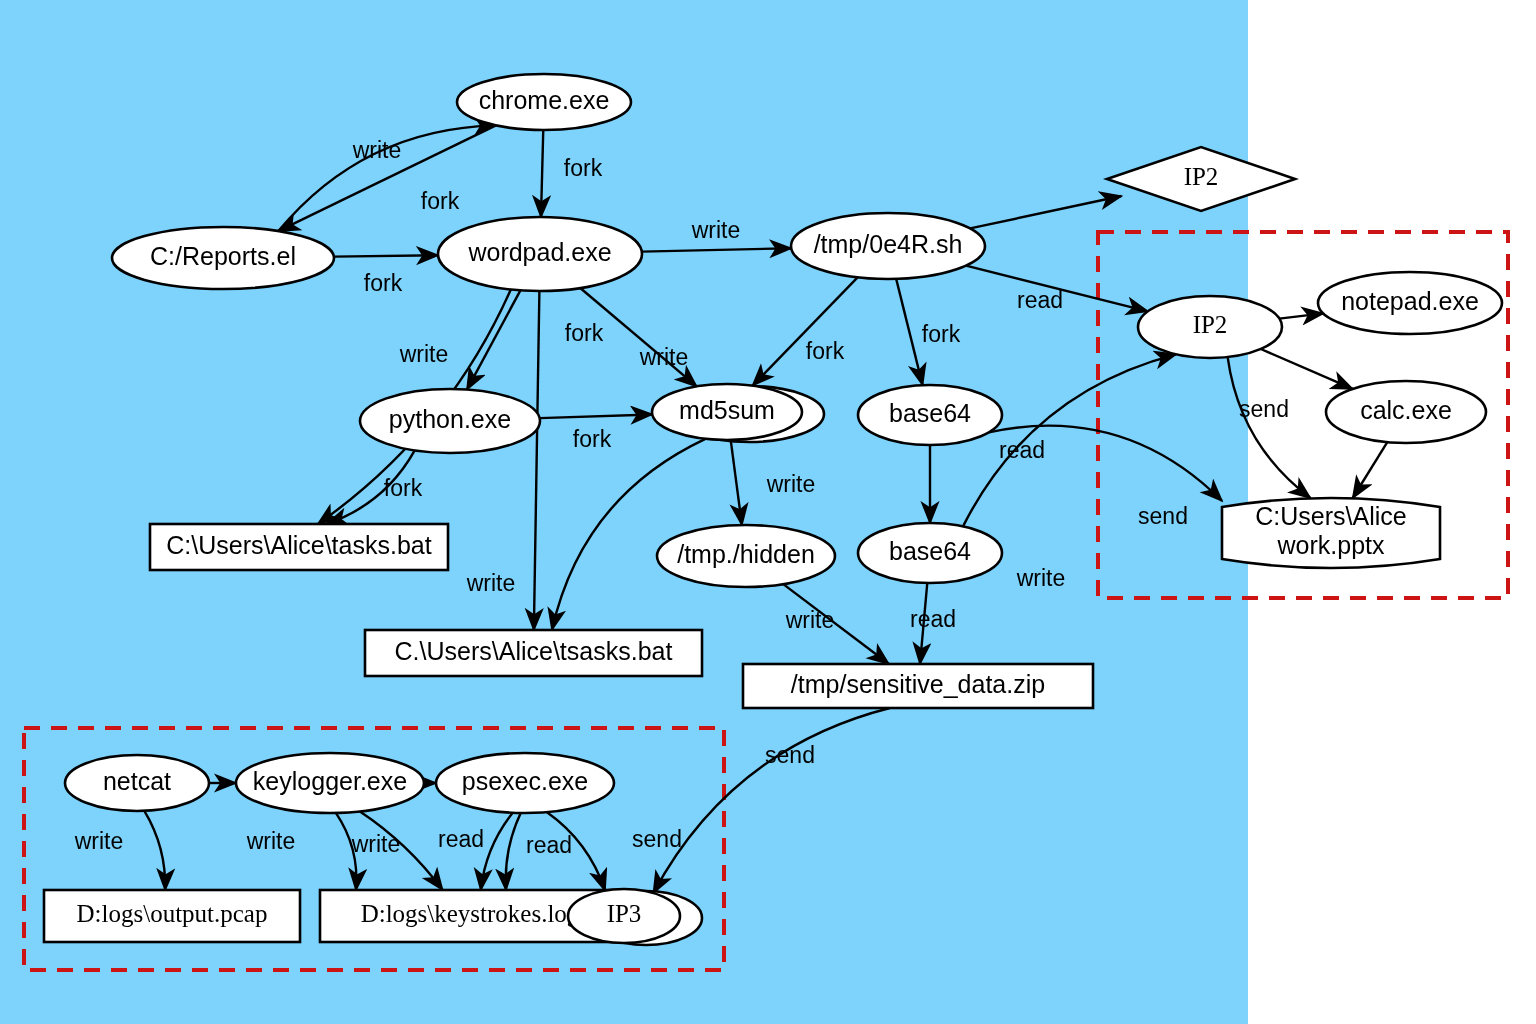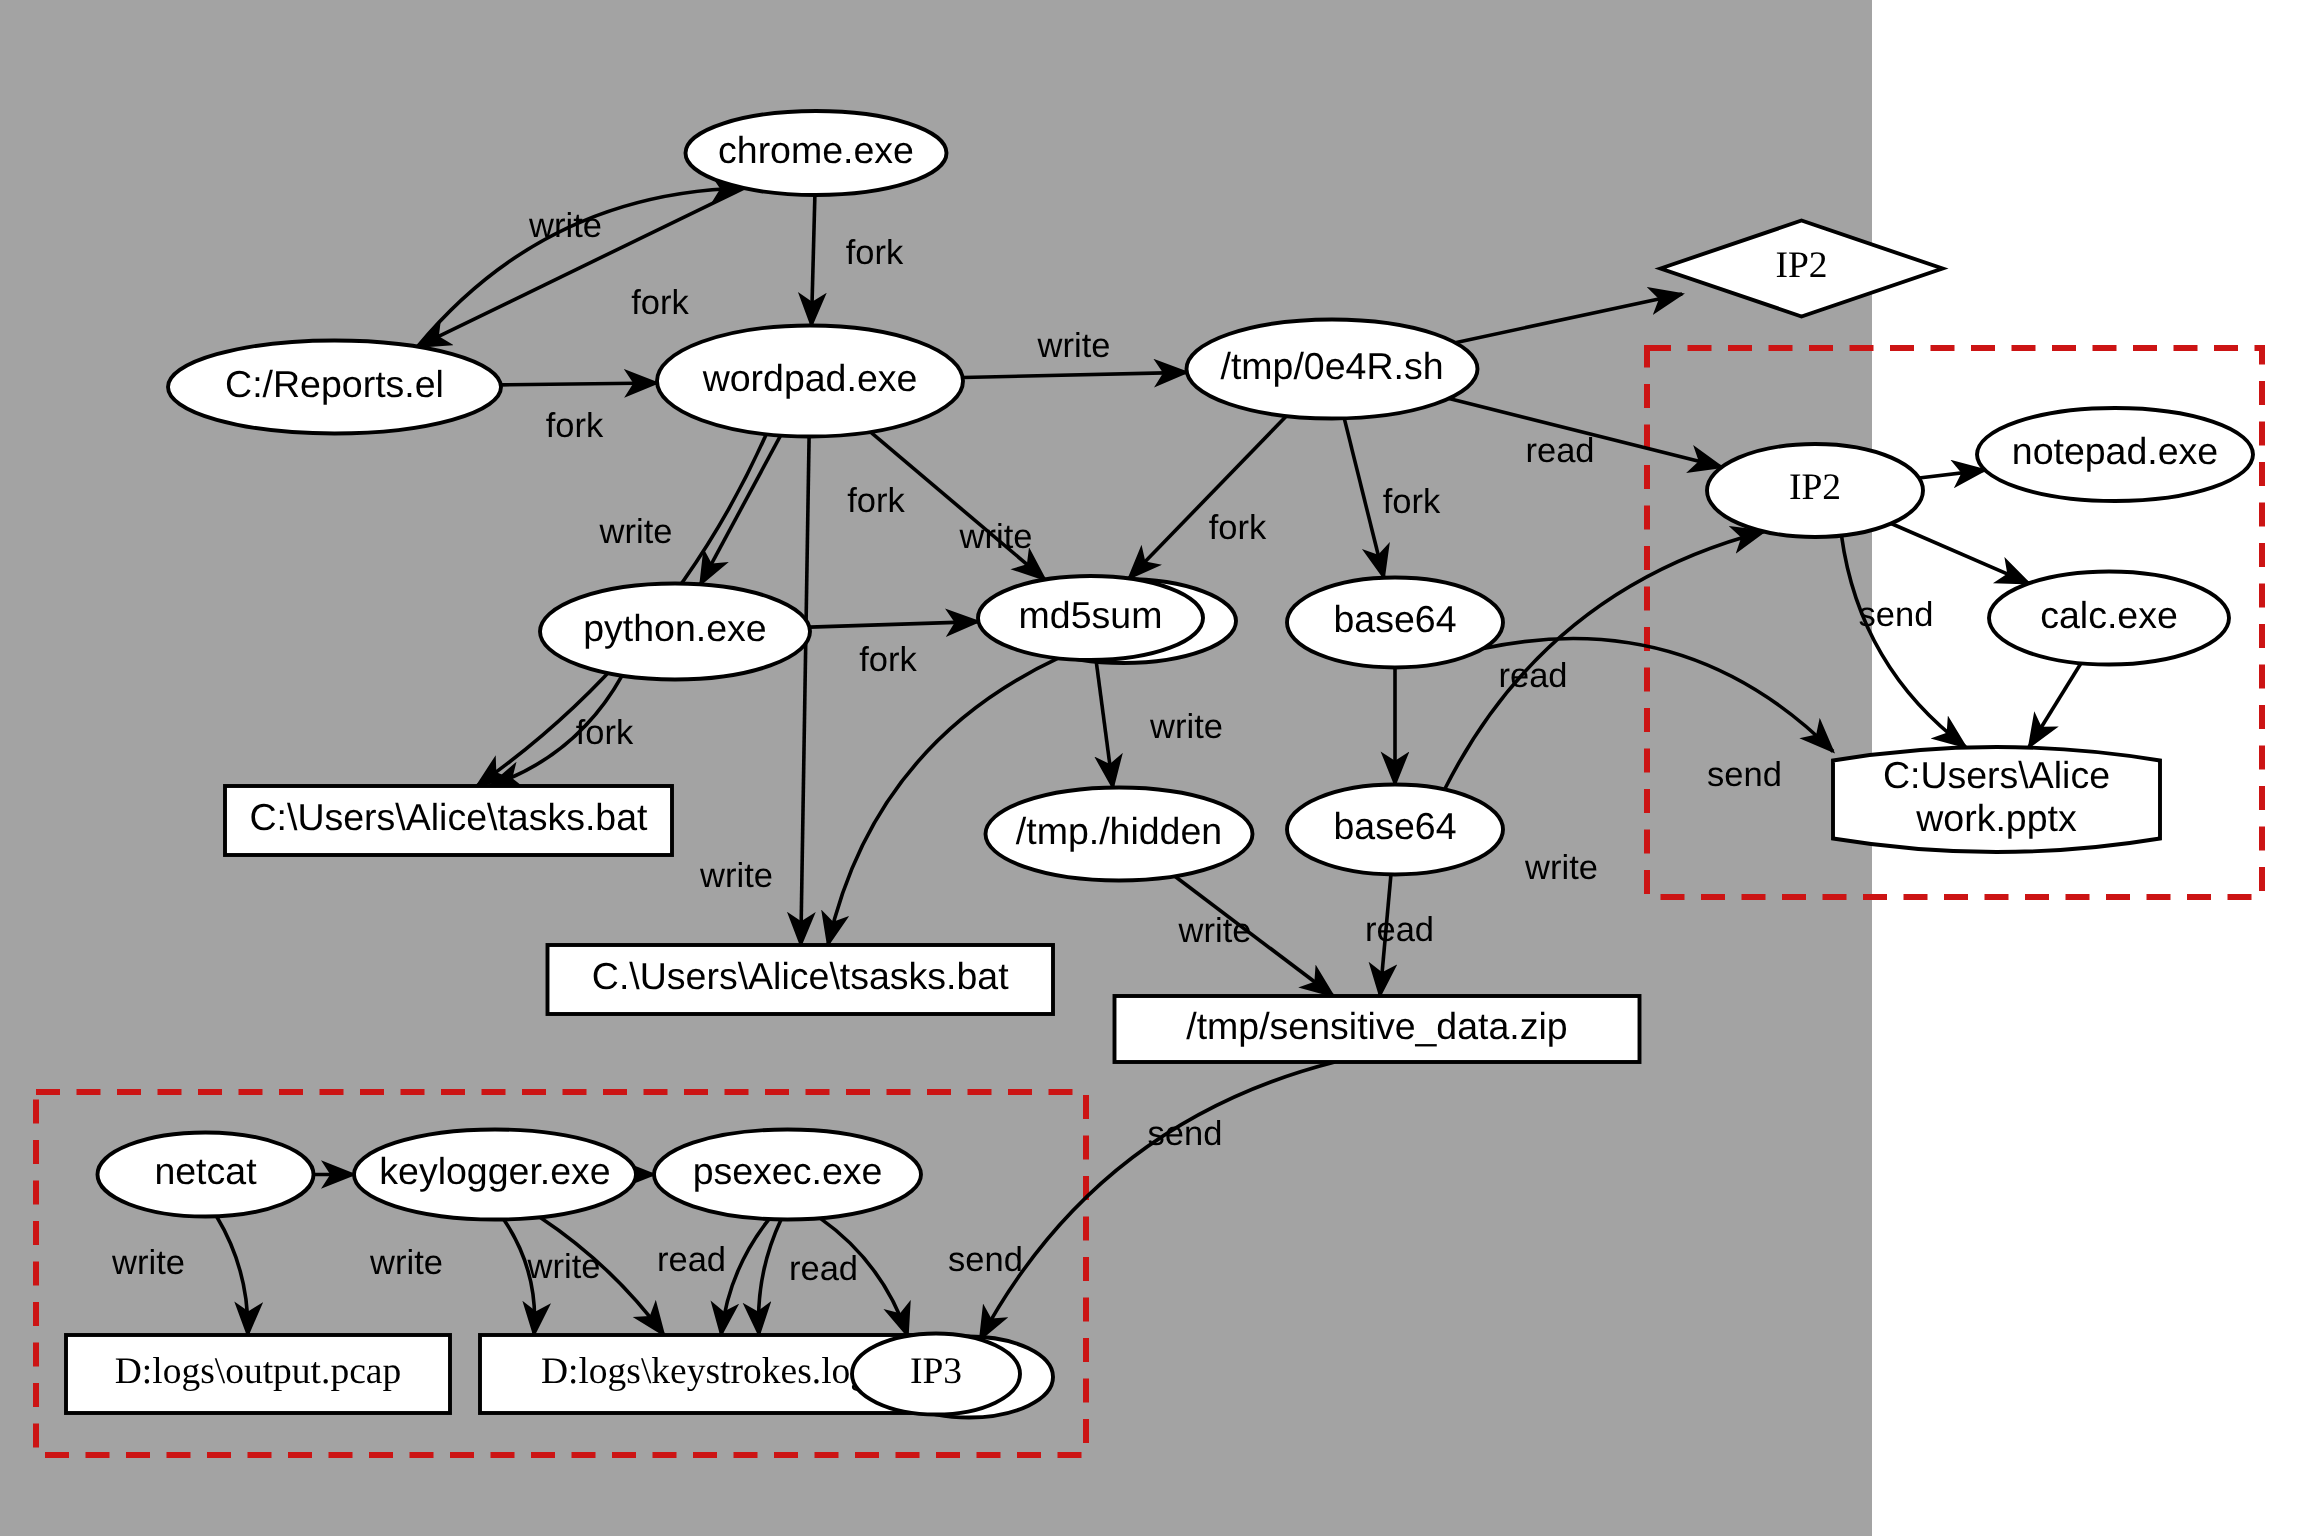--- a/index.html
+++ b/index.html
@@ -1,18 +1,18 @@
 <!DOCTYPE html>
 <html><head>
 <meta charset="utf-8">
 <style>
   html,body{margin:0;padding:0;background:#ffffff;}
   body{width:1536px;height:1024px;overflow:hidden;
        font-family:"Liberation Sans",sans-serif;}
-  #stage{position:relative;width:1248px;height:1024px;background:#a3a3a3;}
+  #stage{position:relative;width:1248px;height:1024px;background:#7dd3fc;}
   svg{display:block;}
   .node-shape{fill:#ffffff;stroke:#000000;stroke-width:2.6;}
   .node-label{font-family:"Liberation Sans",sans-serif;font-size:25px;fill:#000;
               text-anchor:middle;dominant-baseline:middle;}
   .node-label.serif{font-family:"Liberation Serif",serif;font-size:25px;}
   .edge{fill:none;stroke:#000000;stroke-width:2.4;}
   .edge-label{font-family:"Liberation Sans",sans-serif;font-size:23px;fill:#000;
               text-anchor:middle;dominant-baseline:middle;}
   .group-box{fill:none;stroke:#cc1414;stroke-width:4;stroke-dasharray:16 11;}
 </style>

